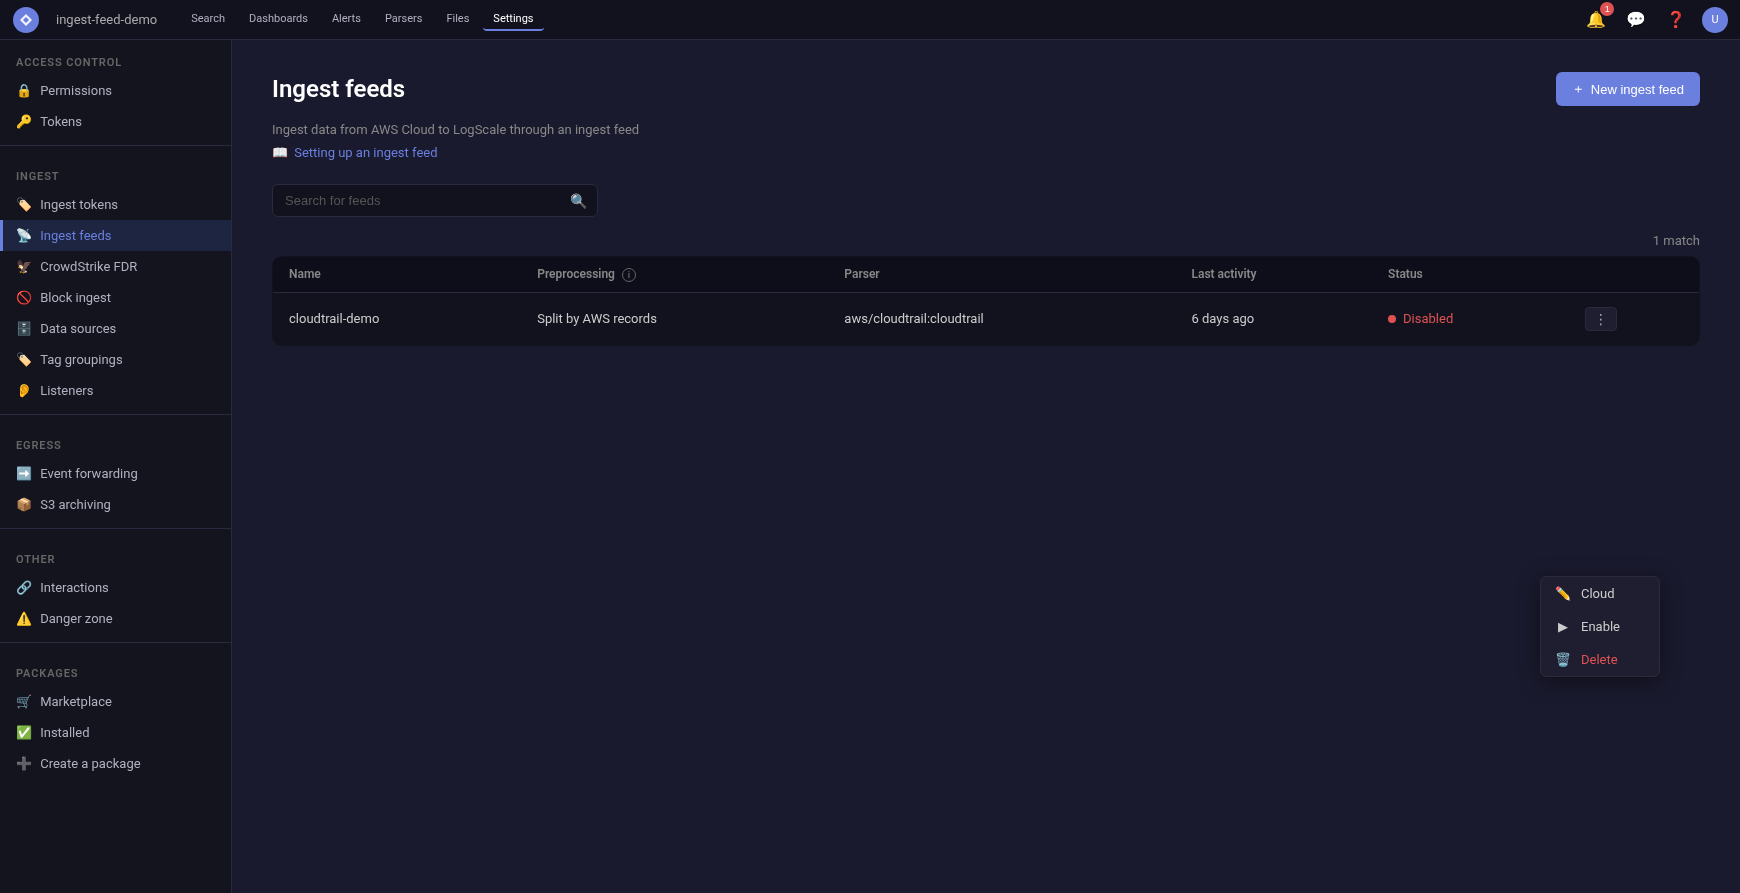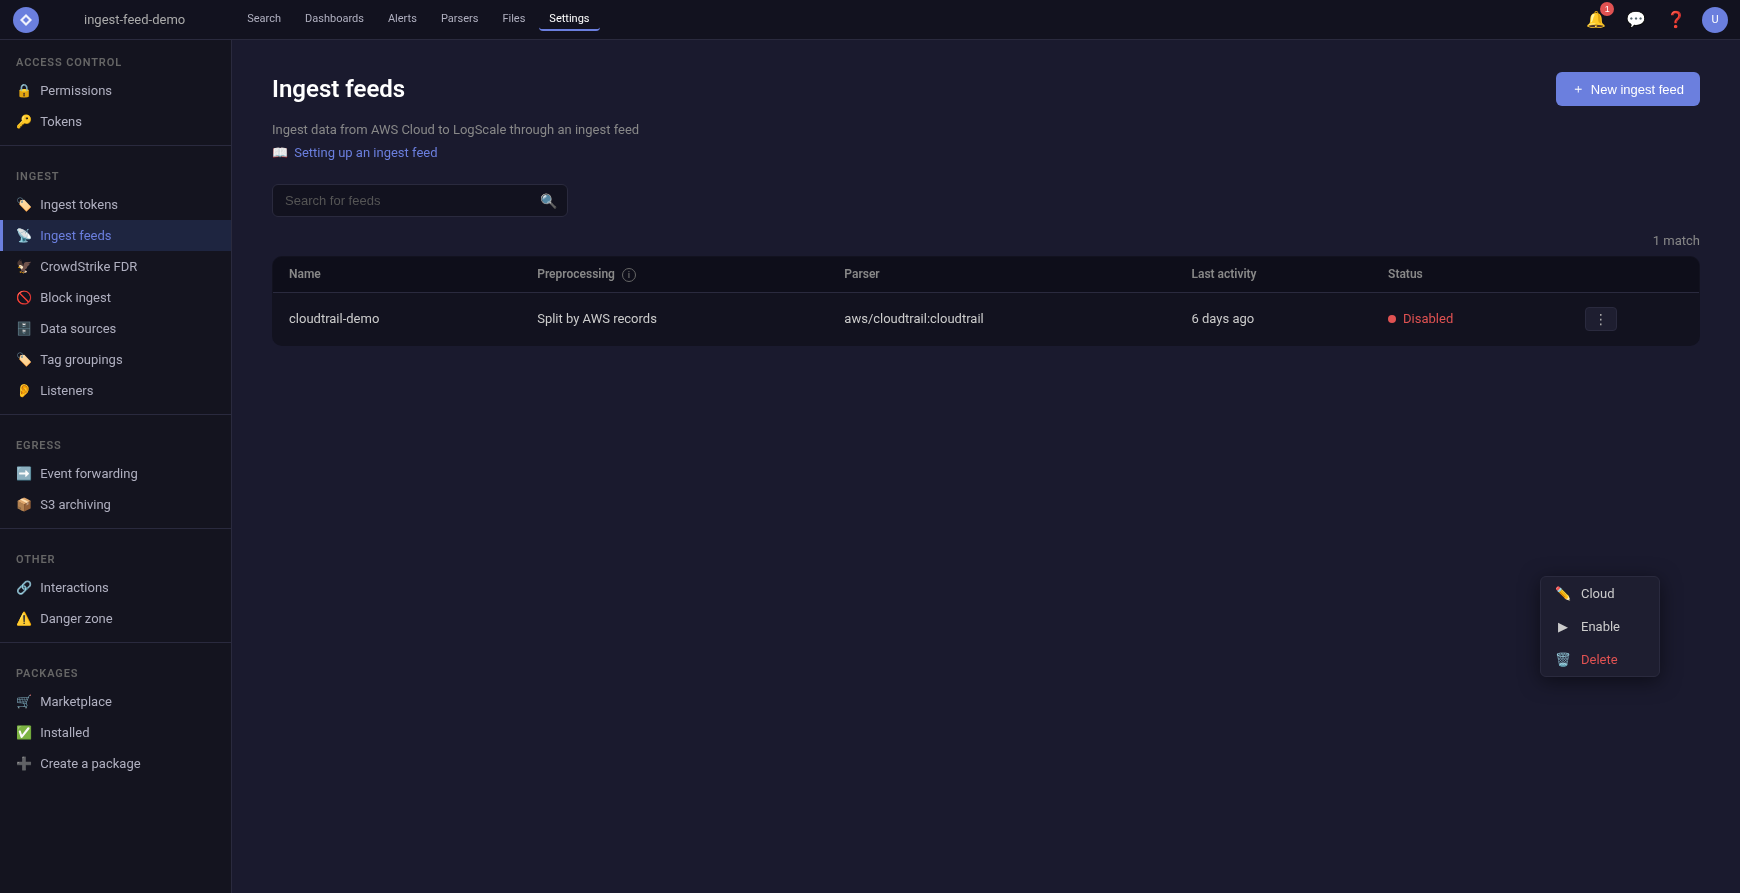--- a/index.html
+++ b/index.html
@@ -17,21 +17,20 @@
 
     
     .topnav {
       background: #12121f;
       height: 40px;
       display: flex;
       align-items: center;
       padding: 0 12px;
       border-bottom: 1px solid #2a2a3e;
       flex-shrink: 0;
-      gap: 28px;
     }
     .topnav-logo {
       width: 28px;
       height: 28px;
       margin-right: 16px;
     }
     .topnav-brand {
       color: #aaa;
       font-size: 13px;
       margin-right: 24px;
@@ -198,21 +197,21 @@
     }
 
     
     .search-bar-wrap {
       display: flex;
       align-items: center;
       margin-bottom: 16px;
     }
     .search-bar {
       position: relative;
-      width: 296px;
+      width: 326px;
     }
     .search-bar input {
       width: 100%;
       background: #12121f;
       border: 1px solid #2a2a3e;
       border-radius: 6px;
       color: #ccc;
       font-size: 13px;
       padding: 8px 36px 8px 12px;
       outline: none;

